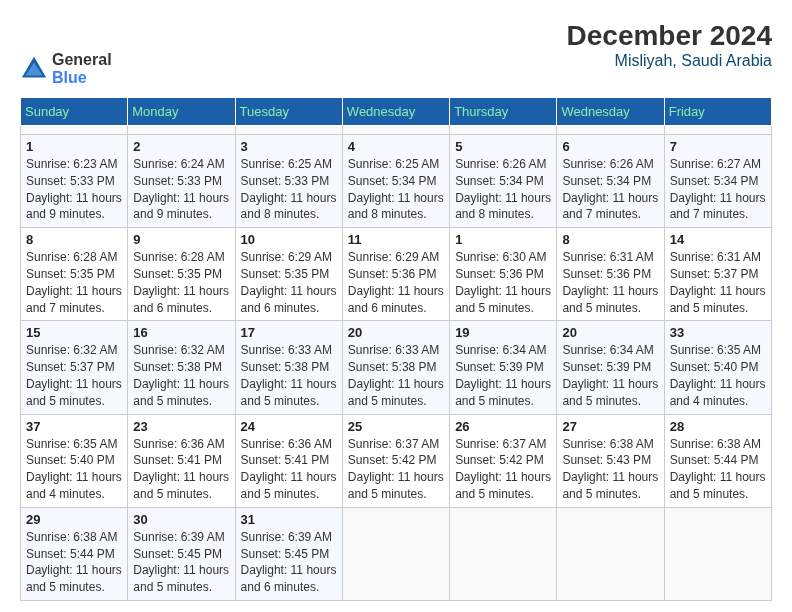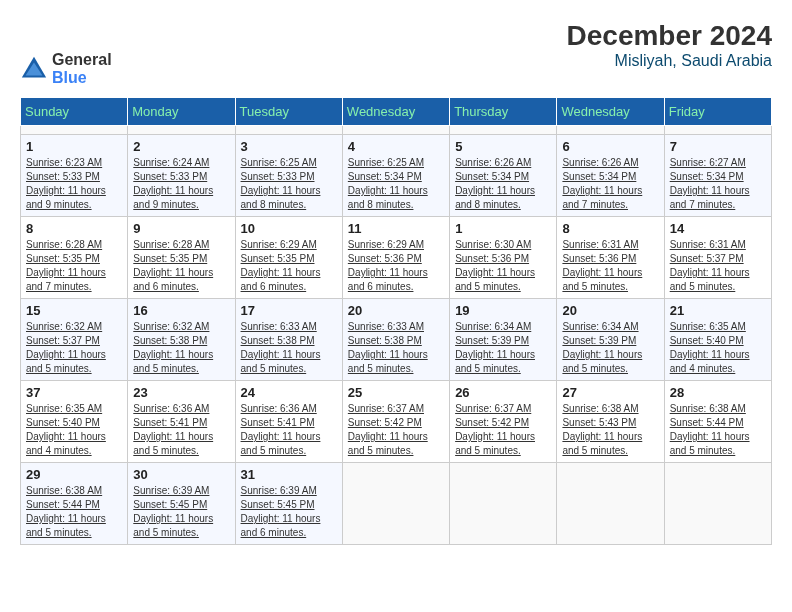--- a/index.html
+++ b/index.html
@@ -64,24 +64,23 @@
     .calendar tr:nth-child(even) td {
       background: #f5f8ff;
     }
     .day-number {
       font-size: 13px;
       font-weight: bold;
       color: #222;
       margin-bottom: 2px;
     }
     .day-info {
-      font-size: 10px;
+      font-size: 12px;
       color: #333;
       line-height: 1.4;
-      text-decoration: underline;
     }
     .empty-cell {
       background: #f9f9f9 !important;
     }
   </style>
 </head>
 <body>
 
 <div class="header">
   <div class="logo">
@@ -201,21 +200,21 @@
         </td>
         <td>
           <div class="day-number">19</div>
           <div class="day-info">Sunrise: 6:34 AM<br>Sunset: 5:39 PM<br>Daylight: 11 hours and 5 minutes.</div>
         </td>
         <td>
           <div class="day-number">20</div>
           <div class="day-info">Sunrise: 6:34 AM<br>Sunset: 5:39 PM<br>Daylight: 11 hours and 5 minutes.</div>
         </td>
         <td>
-          <div class="day-number">21</div>
+          <div class="day-number">33</div>
           <div class="day-info">Sunrise: 6:35 AM<br>Sunset: 5:40 PM<br>Daylight: 11 hours and 4 minutes.</div>
         </td>
       </tr>
       <tr>
         <td>
           <div class="day-number">37</div>
           <div class="day-info">Sunrise: 6:35 AM<br>Sunset: 5:40 PM<br>Daylight: 11 hours and 4 minutes.</div>
         </td>
         <td>
           <div class="day-number">23</div>

